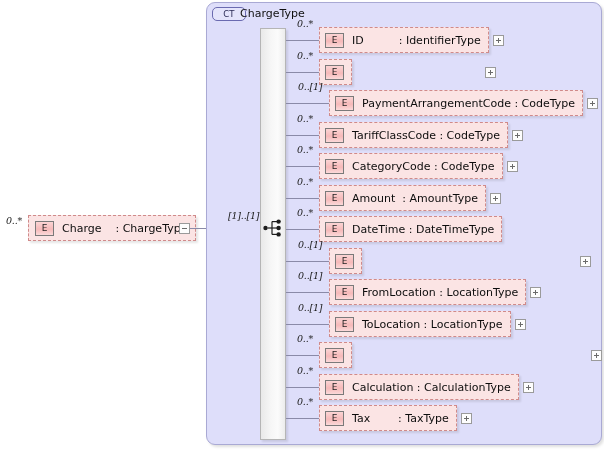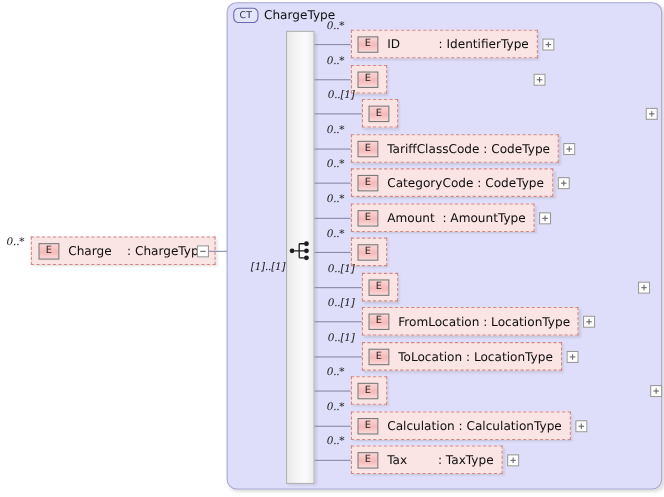--- a/index.html
+++ b/index.html
@@ -104,21 +104,21 @@
     box-sizing: border-box;
     border: 1px solid #a9a9d4;
     border-radius: 9px;
     background: #dedefa;
     box-shadow: 2px 2px 3px rgba(0,0,0,0.13);
   }
   #ct-badge {
     position: absolute;
     left: 212px;
     top: 7px;
-    width: 23px;
+    width: 34px;
     height: 14px;
     box-sizing: border-box;
     border: 1px solid #6a6ab0;
     border-radius: 5px;
     background: #e4e4fb;
     display: flex;
     align-items: center;
     justify-content: center;
     font-size: 8.5px;
     color: #2a2a55;
@@ -189,21 +189,21 @@
 
   <span class="toggle" style="left:179px; top:223px;"></span>
 </div>
 
 <div class="conn h" style="left:190px; top:228px; width:74px;"></div>
 
 <div id="ct-container"></div>
 <div id="ct-badge">CT</div>
 <div id="ct-title">ChargeType</div>
 
-<span class="occ" style="left:228px; top:237px;">[1]..[1]</span>
+<span class="occ" style="left:228px; top:210px;">[1]..[1]</span>
 
 <div id="model-bar"></div>
 
 <svg id="seq-icon" viewBox="0 0 22 18">
   <circle cx="2.5" cy="9" r="2.2" fill="#1d1d1d"></circle>
   <line x1="4.5" y1="9" x2="9" y2="9" stroke="#1d1d1d" stroke-width="1.2"></line>
   <line x1="9" y1="2.6" x2="9" y2="15.4" stroke="#1d1d1d" stroke-width="1.2"></line>
   <line x1="9" y1="2.6" x2="14" y2="2.6" stroke="#1d1d1d" stroke-width="1.2"></line>
   <line x1="9" y1="9" x2="14" y2="9" stroke="#1d1d1d" stroke-width="1.2"></line>
   <line x1="9" y1="15.4" x2="14" y2="15.4" stroke="#1d1d1d" stroke-width="1.2"></line>
@@ -223,20 +223,21 @@
     <span class="occ" style="left: 297px; top: 50px;">0..*</span>
     <div class="conn h" style="left: 286px; top: 72px; width: 33px;"></div>
     <div class="row" style="left: 319px; top: 59px;">
       <span class="ebadge">E</span>
     </div>
     <span class="toggle plus" style="left: 485px; top: 67px;"></span>
     <span class="occ" style="left: 298px; top: 81px;">0..[1]</span>
     <div class="conn h" style="left: 286px; top: 103px; width: 43px;"></div>
     <div class="row" style="left: 329px; top: 90px;">
       <span class="ebadge">E</span>
+      <span class="nodelabel">PaymentArrangementCode : CodeType</span>
     </div>
     <span class="toggle plus" style="left: 587px; top: 98px;"></span>
     <span class="occ" style="left: 297px; top: 113px;">0..*</span>
     <div class="conn h" style="left: 286px; top: 135px; width: 33px;"></div>
     <div class="row" style="left: 319px; top: 122px;">
       <span class="ebadge">E</span>
       <span class="nodelabel">TariffClassCode : CodeType</span>
     </div>
     <span class="toggle plus" style="left: 512px; top: 130px;"></span>
     <span class="occ" style="left: 297px; top: 144px;">0..*</span>
@@ -250,20 +251,21 @@
     <div class="conn h" style="left: 286px; top: 198px; width: 33px;"></div>
     <div class="row" style="left: 319px; top: 185px;">
       <span class="ebadge">E</span>
       <span class="nodelabel">Amount  : AmountType</span>
     </div>
     <span class="toggle plus" style="left: 490px; top: 193px;"></span>
     <span class="occ" style="left: 297px; top: 207px;">0..*</span>
     <div class="conn h" style="left: 286px; top: 229px; width: 33px;"></div>
     <div class="row" style="left: 319px; top: 216px;">
       <span class="ebadge">E</span>
+      <span class="nodelabel">DateTime : DateTimeType</span>
     </div>
     <span class="occ" style="left: 298px; top: 239px;">0..[1]</span>
     <div class="conn h" style="left: 286px; top: 261px; width: 43px;"></div>
     <div class="row" style="left: 329px; top: 248px;">
       <span class="ebadge">E</span>
     </div>
     <span class="toggle plus" style="left: 580px; top: 256px;"></span>
     <span class="occ" style="left: 298px; top: 270px;">0..[1]</span>
     <div class="conn h" style="left: 286px; top: 292px; width: 43px;"></div>
     <div class="row" style="left: 329px; top: 279px;">

